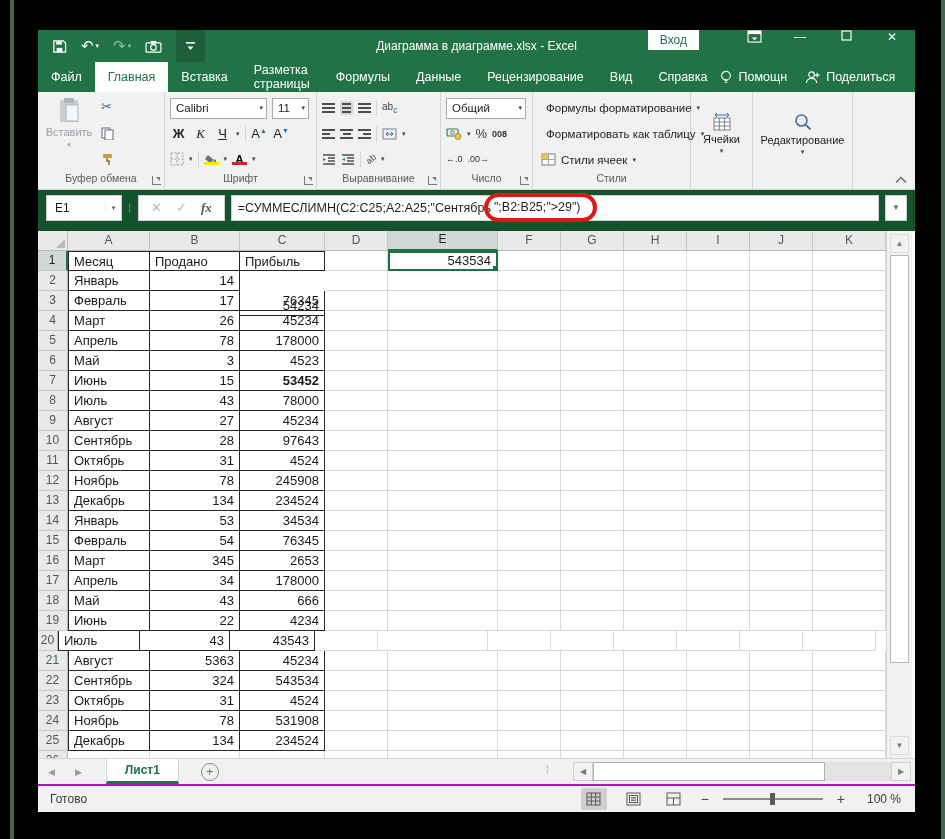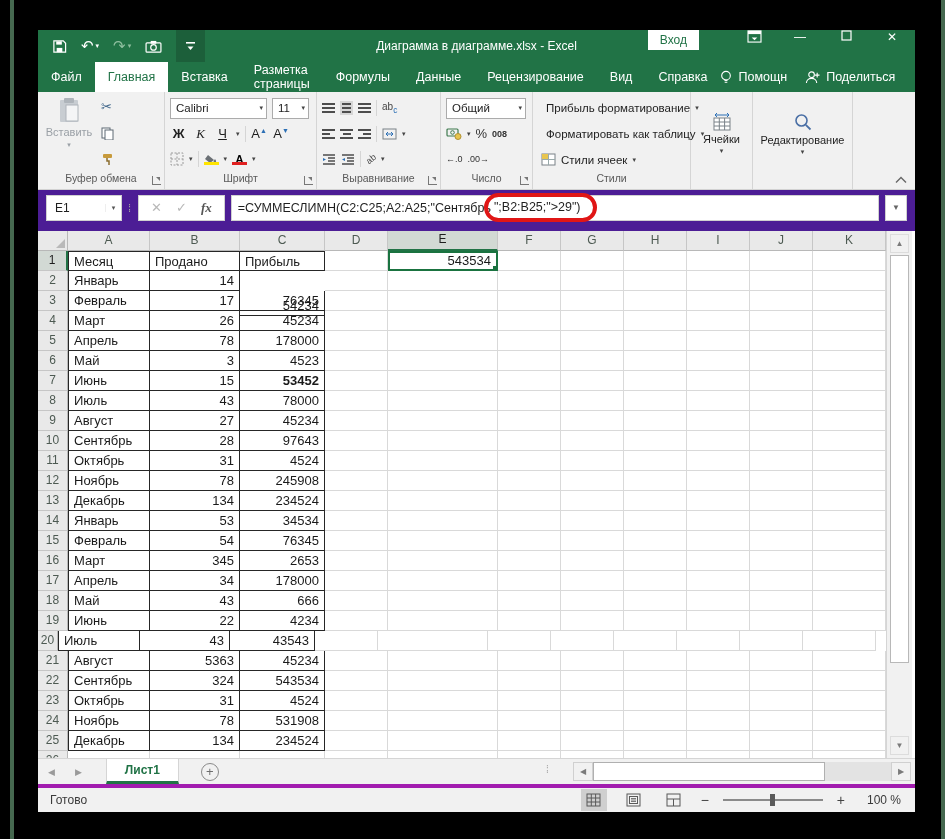--- a/index.html
+++ b/index.html
@@ -49,21 +49,21 @@
   .bars { width:13px; display:flex; flex-direction:column; gap:2px; }
   .bars i { display:block; height:2px; background:#4d4d4d; }
   .bars.al i:nth-child(2){width:8px;} .bars.al i:nth-child(1),.bars.al i:nth-child(3){width:13px;}
   .bars.ac i:nth-child(2){width:8px;margin:0 auto;}
   .bars.ar i:nth-child(2){width:8px;margin-left:auto;}
   .stylerow { display:flex; align-items:center; gap:5px; height:21px; font-size:11.5px; color:#1e1e1e; white-space:nowrap; }
   .vstack { display:flex; flex-direction:column; align-items:center; justify-content:center; gap:2px; width:100%; font-size:11px; color:#1e1e1e; }
   .ribbon-collapse { position:absolute; right:8px; bottom:5px; color:#666; font-size:10px; }
 
   
-  .formula-row { height:42px; display:flex; align-items:center; padding:0 8px 6px 8px; background:#4c1d95; gap:6px; }
+  .formula-row { height:42px; display:flex; align-items:center; padding:0 8px 6px 8px; background:#14532d; gap:6px; }
   .namebox { width:76px; height:26px; background:#fff; border:1px solid #d0d0d0; display:flex; align-items:center; font-size:12px; color:#1e1e1e; }
   .namebox .nb-text { flex:1; padding-left:8px; }
   .namebox .nb-arrow { width:16px; text-align:center; color:#555; font-size:7px; border-left:1px solid #eee; }
   .fdots { color:#a0a0a0; font-size:11px; letter-spacing:1px; }
   .fbtns { display:flex; align-items:center; gap:14px; background:#fff; border:1px solid #d0d0d0; height:26px; padding:0 12px; }
   .fbtn { color:#b8b8b8; font-size:13px; }
   .fbtn.fx { color:#555; font-style:italic; font-family:"Liberation Serif",serif; font-weight:bold; }
   .formula-field { flex:1; height:26px; background:#fff; border:1px solid #d0d0d0; display:flex; align-items:center; font-size:12.5px; color:#1f1f1f; padding-left:6px; overflow:visible; white-space:nowrap; }
   .circled { position:relative; display:inline-block; border:4px solid #e01616; border-radius:16px; padding:3px 12px 4px 6px; margin:-8px 0 -8px -7px; z-index:5; }
   .fexpand { width:22px; height:26px; background:#fff; border:1px solid #d0d0d0; color:#666; font-size:8px; display:flex; align-items:center; justify-content:center; }
@@ -93,21 +93,21 @@
   .snav { color:#9a9a9a; font-size:9px; display:flex; align-items:center; padding:0 10px; }
   .stab { background:#fff; border-left:1px solid #d5d5d5; border-right:1px solid #d5d5d5; border-bottom:3px solid #217346; color:#217346; font-weight:bold; font-size:12px; display:flex; align-items:center; padding:0 18px; margin-left:14px; }
   .addsheet { width:18px; height:18px; border:1px solid #8a8a8a; border-radius:50%; color:#6d6d6d; font-size:13px; line-height:16px; text-align:center; align-self:center; margin-left:22px; }
   .hscroll { position:absolute; left:535px; right:4px; top:3px; bottom:3px; display:flex; align-items:stretch; }
   .hs-arrow { width:20px; background:#f1f1f1; border:1px solid #d0d0d0; color:#7a7a7a; font-size:8px; display:flex; align-items:center; justify-content:center; }
   .hs-track { flex:1; background:#e3e3e3; position:relative; }
   .hs-thumb { position:absolute; left:0; top:0; bottom:0; width:232px; background:#fff; border:1px solid #b0b0b0; }
   .sb-dots { position:absolute; left:508px; top:5px; color:#a5a5a5; font-size:10px; letter-spacing:0; }
 
   
-  .statusbar { height:28px; background:#f1f1f1; border-top:4px solid #a21caf; display:flex; align-items:center; font-size:12px; color:#3a3a3a; flex:0 0 auto; }
+  .statusbar { height:28px; background:#f1f1f1; border-top:2px solid #a21caf; display:flex; align-items:center; font-size:12px; color:#3a3a3a; flex:0 0 auto; }
   .status-mode { padding-left:12px; }
   .status-right { margin-left:auto; display:flex; align-items:center; gap:14px; padding-right:14px; }
   .viewbtn { width:26px; height:22px; display:flex; align-items:center; justify-content:center; }
   .viewbtn.active { background:#cfcfcf; }
   .zoom-minus,.zoom-plus { font-size:14px; color:#444; }
   .zoom-track { width:100px; height:2px; background:#8a8a8a; position:relative; }
   .zoom-thumb { position:absolute; left:47px; top:-5px; width:5px; height:12px; background:#5a5a5a; }
   .zoom-label { width:42px; text-align:right; }
 
   svg { display:block; }
@@ -379,21 +379,21 @@
 
     <div class="rgroup" style="width:158px">
       <div class="rbody" style="padding-left:8px">
         <div class="col" id="styles-rows" style="width:100%">
             <div class="stylerow">
               <svg width="15" height="13" viewBox="0 0 15 13">
                 <rect x="1" y="1" width="13" height="11" fill="#fff" stroke="#7a8288"></rect>
                 <rect x="1" y="1" width="6.5" height="5.5" fill="#d44"></rect>
                 <rect x="7.5" y="6.5" width="6.5" height="5.5" fill="#3a6fb5"></rect>
               </svg>
-              <span>Прибыль форматирование</span>
+              <span>Формулы форматирование</span>
               <span class="caret">▾</span>
             </div>
             <div class="stylerow">
               <svg width="15" height="13" viewBox="0 0 15 13">
                 <rect x="1" y="1" width="13" height="11" fill="#fff" stroke="#7a8288"></rect>
                 <rect x="1" y="1" width="13" height="3.5" fill="#4a87c7"></rect>
                 <path d="M1 8h13M5.3 1v11M9.6 1v11" stroke="#9aa"></path>
               </svg>
               <span>Форматировать как таблицу</span>
               <span class="caret">▾</span>

